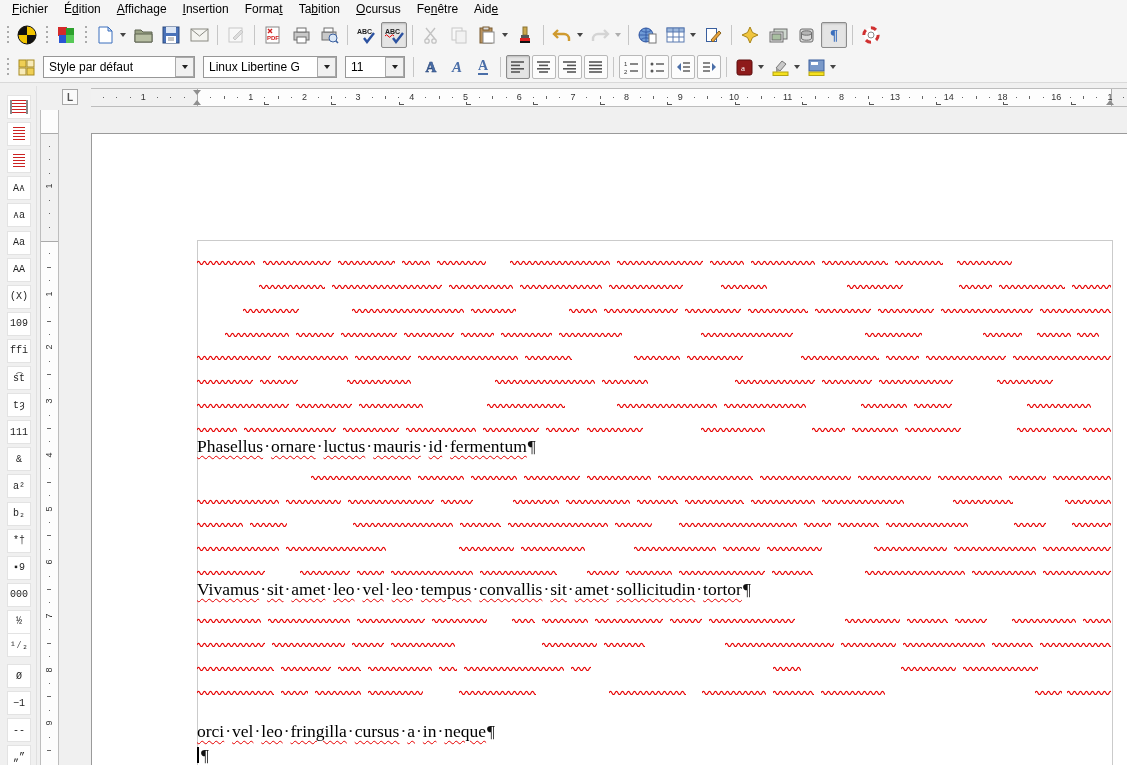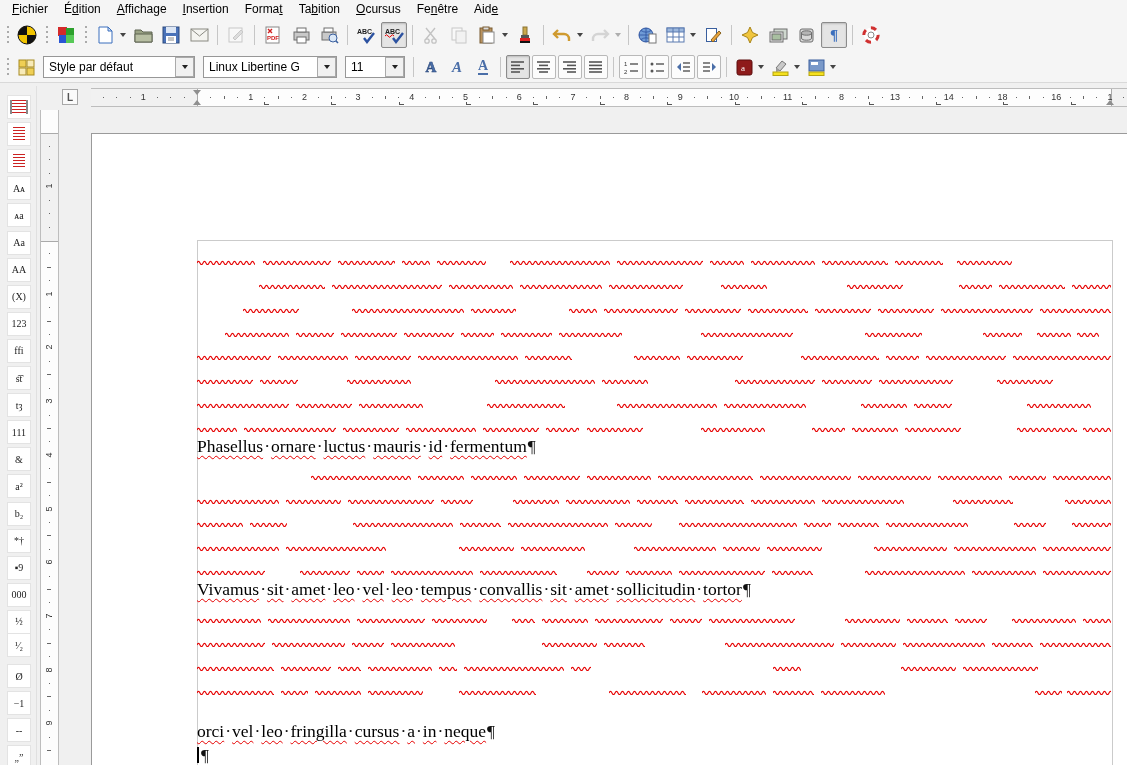--- a/index.html
+++ b/index.html
@@ -57,21 +57,21 @@
   #ruler-v{position:absolute;left:40px;top:110px;width:17px;height:655px;background:#fdfdfd;
            border-left:1px solid #bdbdbd;border-right:1px solid #bdbdbd;}
   #ruler-v .margin-zone{position:absolute;left:0;width:17px;background:#f1f1f1;}
   .rnum-v{position:absolute;font-size:9px;color:#333;transform:translate(-50%,-50%) rotate(-90deg);left:8px;}
 
   
   #sidebar{position:absolute;left:0;top:86px;width:36px;height:679px;background:#f0f0f0;
            border-right:1px solid #e0e0e0;}
   .side-btn{position:absolute;left:7px;width:22px;height:22px;background:#fff;border:1px solid #e3e3e3;
             display:flex;align-items:center;justify-content:center;font-size:10px;
-            font-family:Liberation Serif, serif;color:#222;}
+            font-family:Liberation Mono, monospace;color:#222;}
   .red-stripes{width:12px;height:14px;background:
      repeating-linear-gradient(to bottom,#cc2222 0 1px,rgba(0,0,0,0) 1px 3px);}
   .red-stripes.pages{width:14px;background:
      repeating-linear-gradient(to right,#cc2222 0 5px,#fff 5px 8px);
      background:repeating-linear-gradient(to bottom,#cc2222 0 1px,rgba(0,0,0,0) 1px 3px);
      border-left:2px solid #888;border-right:2px solid #888;}
 
   
   #page{position:absolute;left:91px;top:133px;width:1036px;height:632px;background:#fff;
         border-top:1px solid #9a9a9a;border-left:1px solid #9a9a9a;}
@@ -607,21 +607,21 @@
       <div class="red-stripes"></div>
     </div>
     <div class="side-btn" style="top: 63.2px;">
       <div class="red-stripes"></div>
     </div>
     <div class="side-btn" style="top: 90.3px;">Aᴀ</div>
     <div class="side-btn" style="top: 117.4px;">ᴀa</div>
     <div class="side-btn" style="top: 144.5px;">Aa</div>
     <div class="side-btn" style="top: 171.6px;">AA</div>
     <div class="side-btn" style="top: 198.7px;">(X)</div>
-    <div class="side-btn" style="top: 225.8px;">123</div>
+    <div class="side-btn" style="top: 225.8px;">109</div>
     <div class="side-btn" style="top: 252.9px;">ffi</div>
     <div class="side-btn" style="top: 280px;">s͡t</div>
     <div class="side-btn" style="top: 307.1px;">tȝ</div>
     <div class="side-btn" style="top: 334.2px;">111</div>
     <div class="side-btn" style="top: 361.3px;">&amp;</div>
     <div class="side-btn" style="top: 388.4px;">a²</div>
     <div class="side-btn" style="top: 415.5px;">b₂</div>
     <div class="side-btn" style="top: 442.6px;">*†</div>
     <div class="side-btn" style="top: 469.7px;">▪9</div>
     <div class="side-btn" style="top: 496.8px;">000</div>

